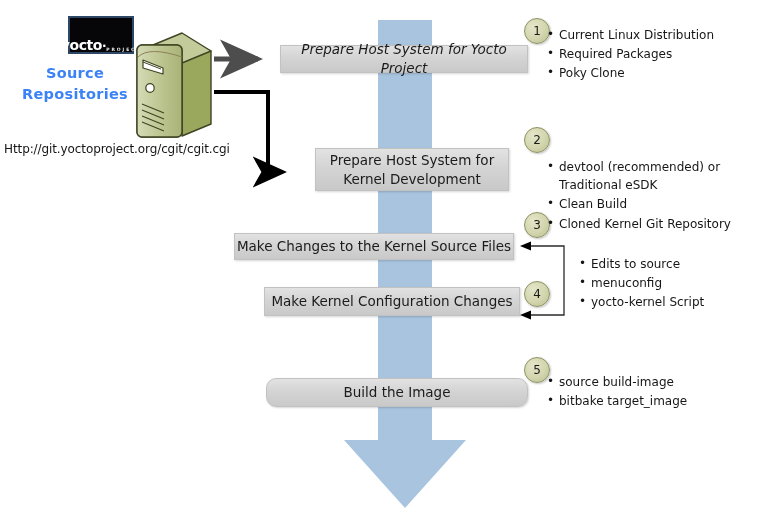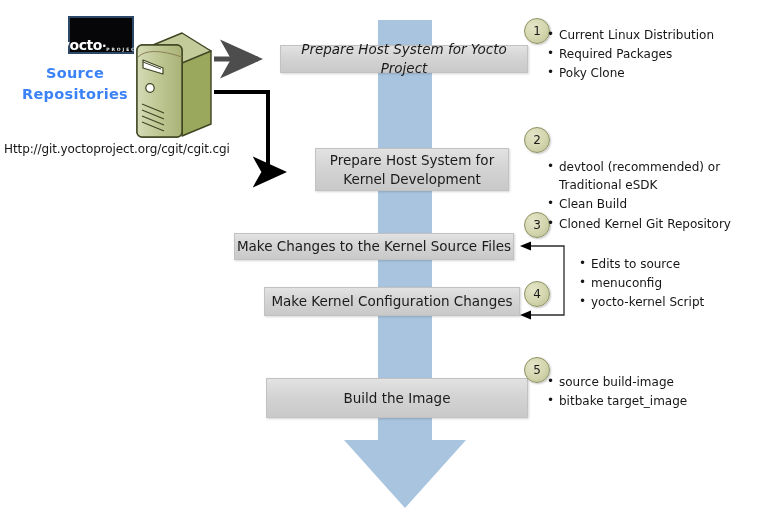--- a/index.html
+++ b/index.html
@@ -108,21 +108,21 @@
     font-size: 13.5px;
     color: #1b1b1b;
     line-height: 1.38;
     box-shadow: 1px 1px 2px rgba(0,0,0,0.16);
   }
 
   #box1 { left: 280px; top: 45px;  width: 248px; height: 28px; font-style: italic; }
   #box2 { left: 288px; top: 148px; width: 194px; height: 43px; margin-left: 27px; }
   #box3 { left: 234px; top: 233px; width: 280px; height: 27px; }
   #box4 { left: 264px; top: 287px; width: 256px; height: 29px; }
-  #box5 { left: 266px; top: 378px; width: 262px; height: 40px; }
+  #box5 { left: 266px; top: 378px; width: 262px; height: 29px; border-radius: 10px; }
 
   
   .connectors {
     position: absolute;
     left: 0; top: 0;
     width: 769px; height: 517px;
     pointer-events: none;
   }
 
   

